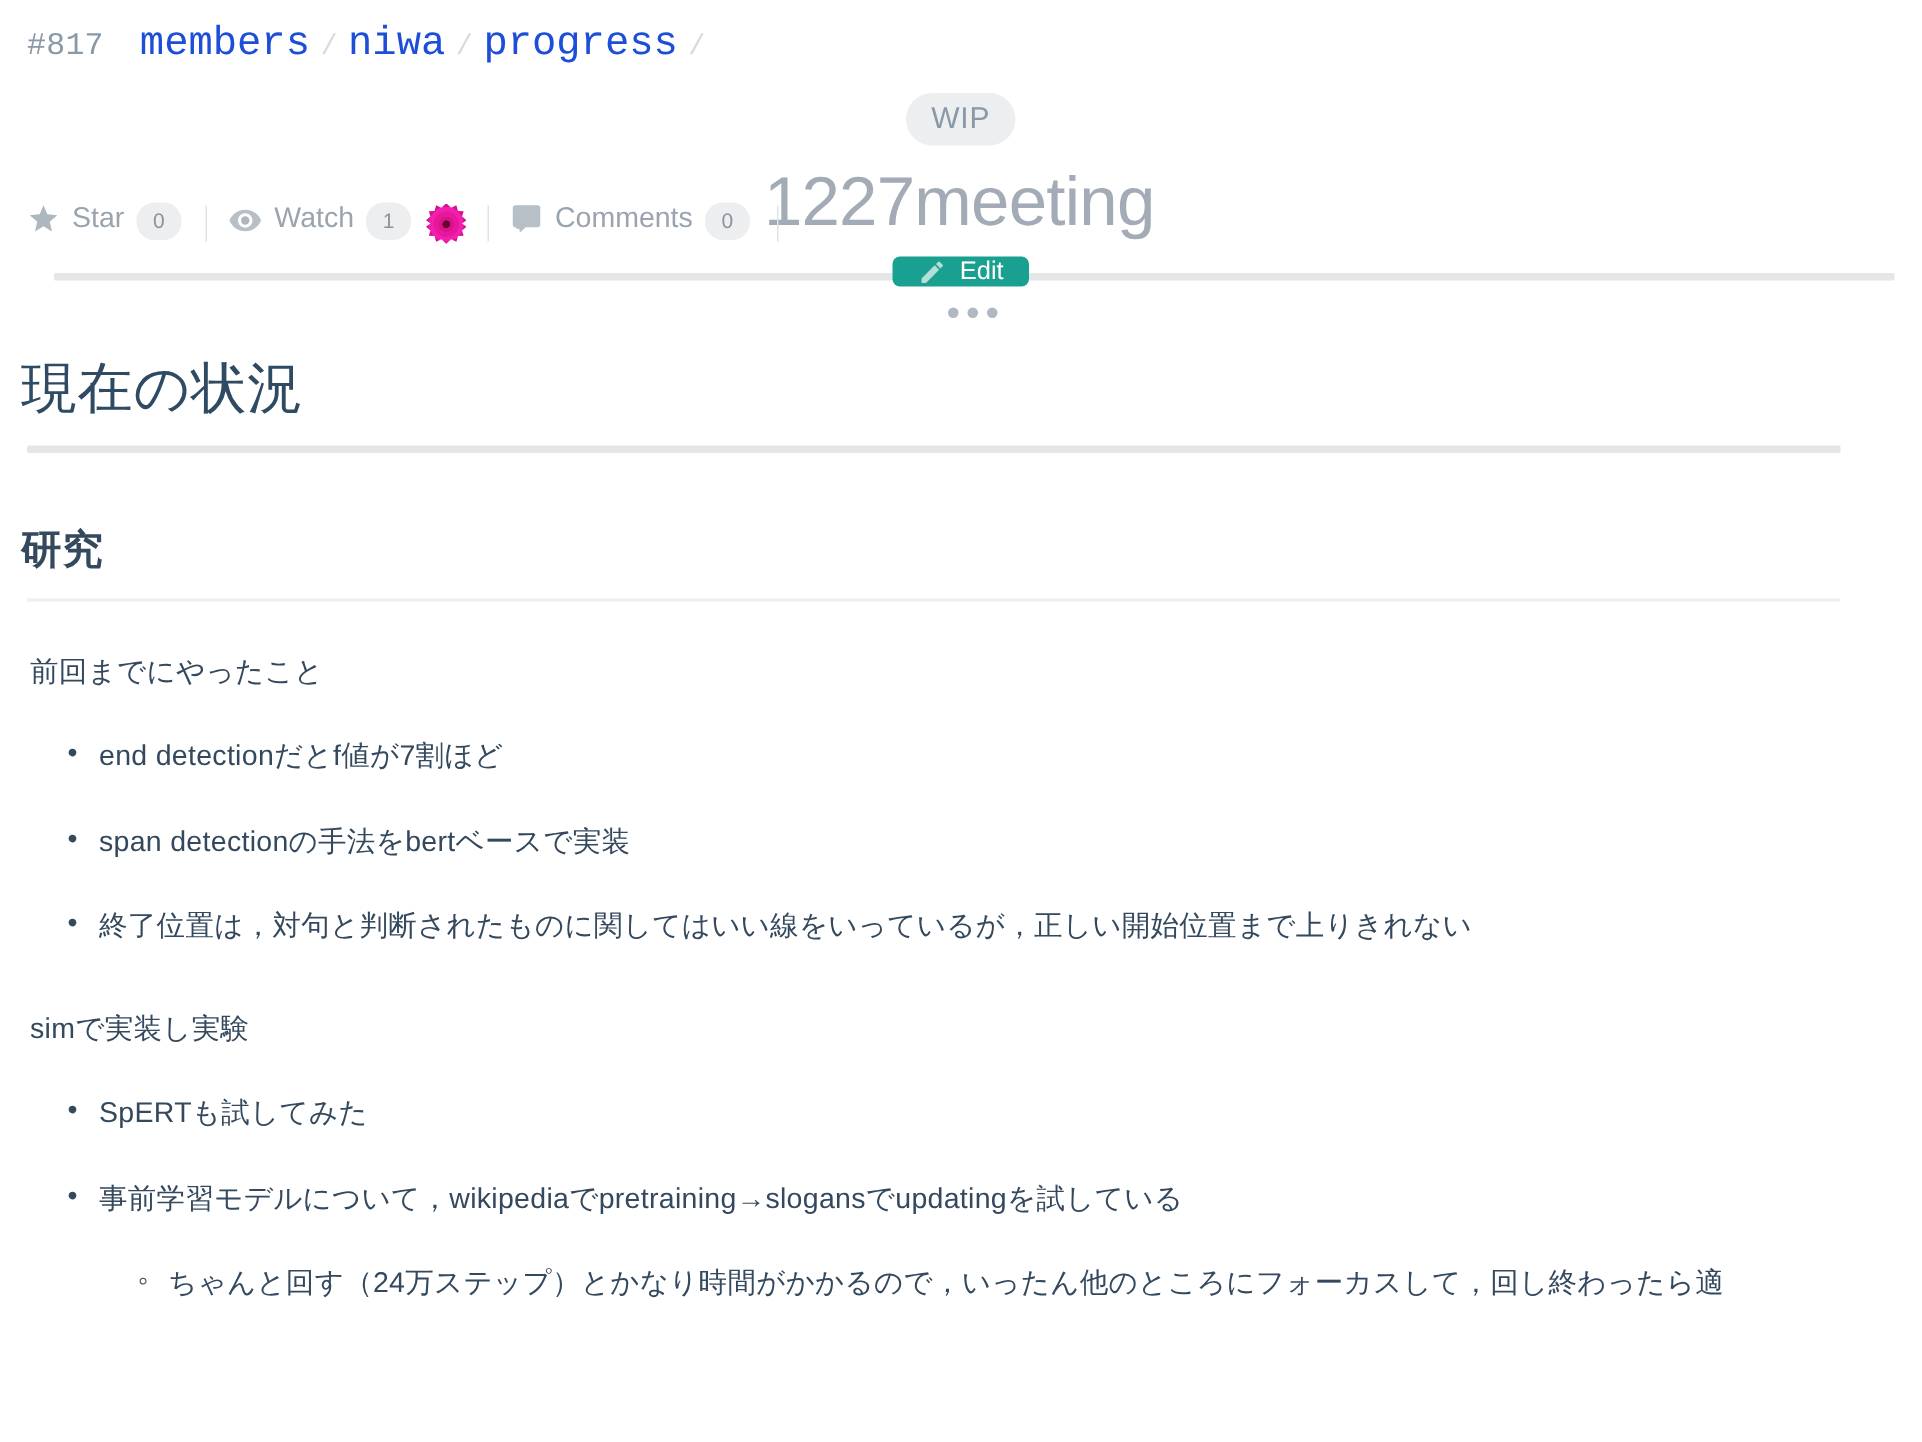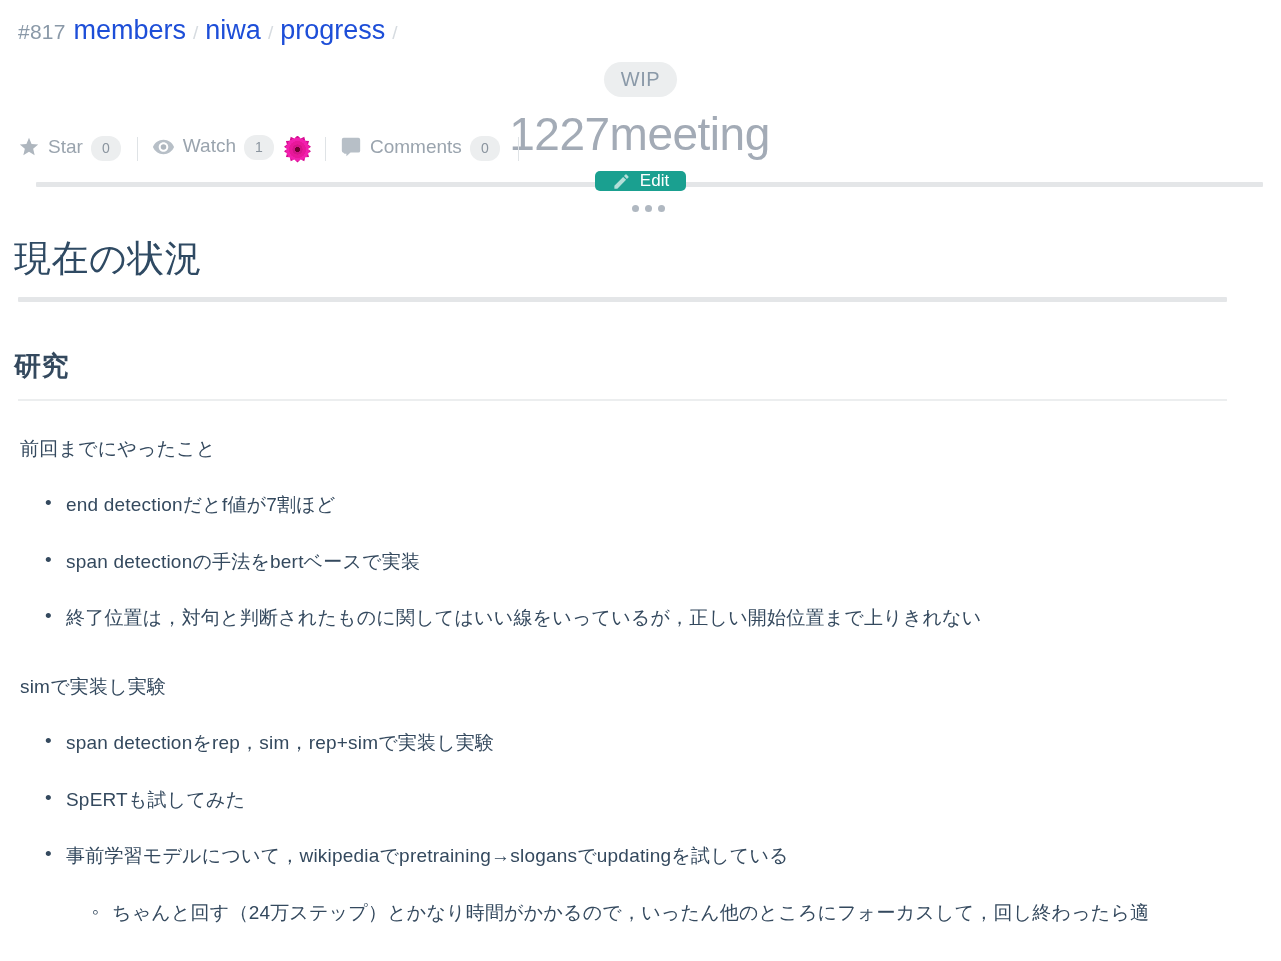--- a/index.html
+++ b/index.html
@@ -14,24 +14,25 @@
     color: #34495e;
     -webkit-font-smoothing: antialiased;
   }
 
   
   .page-header { padding: 14px 18px 0 18px; }
 
   .breadcrumb-row {
     display: flex;
     align-items: baseline;
-    gap: 8px;
+    gap: 24px;
     font-size: 21px;
     line-height: 1.2;
     height: 34px;
+    font-family: Liberation Mono, monospace;
   }
   .page-id {
     color: #8a99a8;
     font-size: 21px;
     letter-spacing: .2px;
   }
   .crumbs { display: flex; align-items: baseline; gap: 7px; }
   .crumb {
     color: #1d4ed8;
     font-size: 27px;
@@ -331,21 +332,20 @@
 
   <ul class="bullets">
     <li>end detectionだとf値が7割ほど</li>
     <li>span detectionの手法をbertベースで実装</li>
     <li>終了位置は，対句と判断されたものに関してはいい線をいっているが，正しい開始位置まで上りきれない</li>
   </ul>
 
   <p class="para" style="margin-top:40px;">simで実装し実験</p>
 
   <ul class="bullets">
-    <li>span detectionをrep，sim，rep+simで実装し実験</li>
     <li>SpERTも試してみた</li>
     <li>
       <span>事前学習モデルについて，wikipediaでpretraining→slogansでupdatingを試している</span>
       <ul class="nested">
         <li>ちゃんと回す（24万ステップ）とかなり時間がかかるので，いったん他のところにフォーカスして，回し終わったら適</li>
       </ul>
     </li>
   </ul>
 
 </div>

